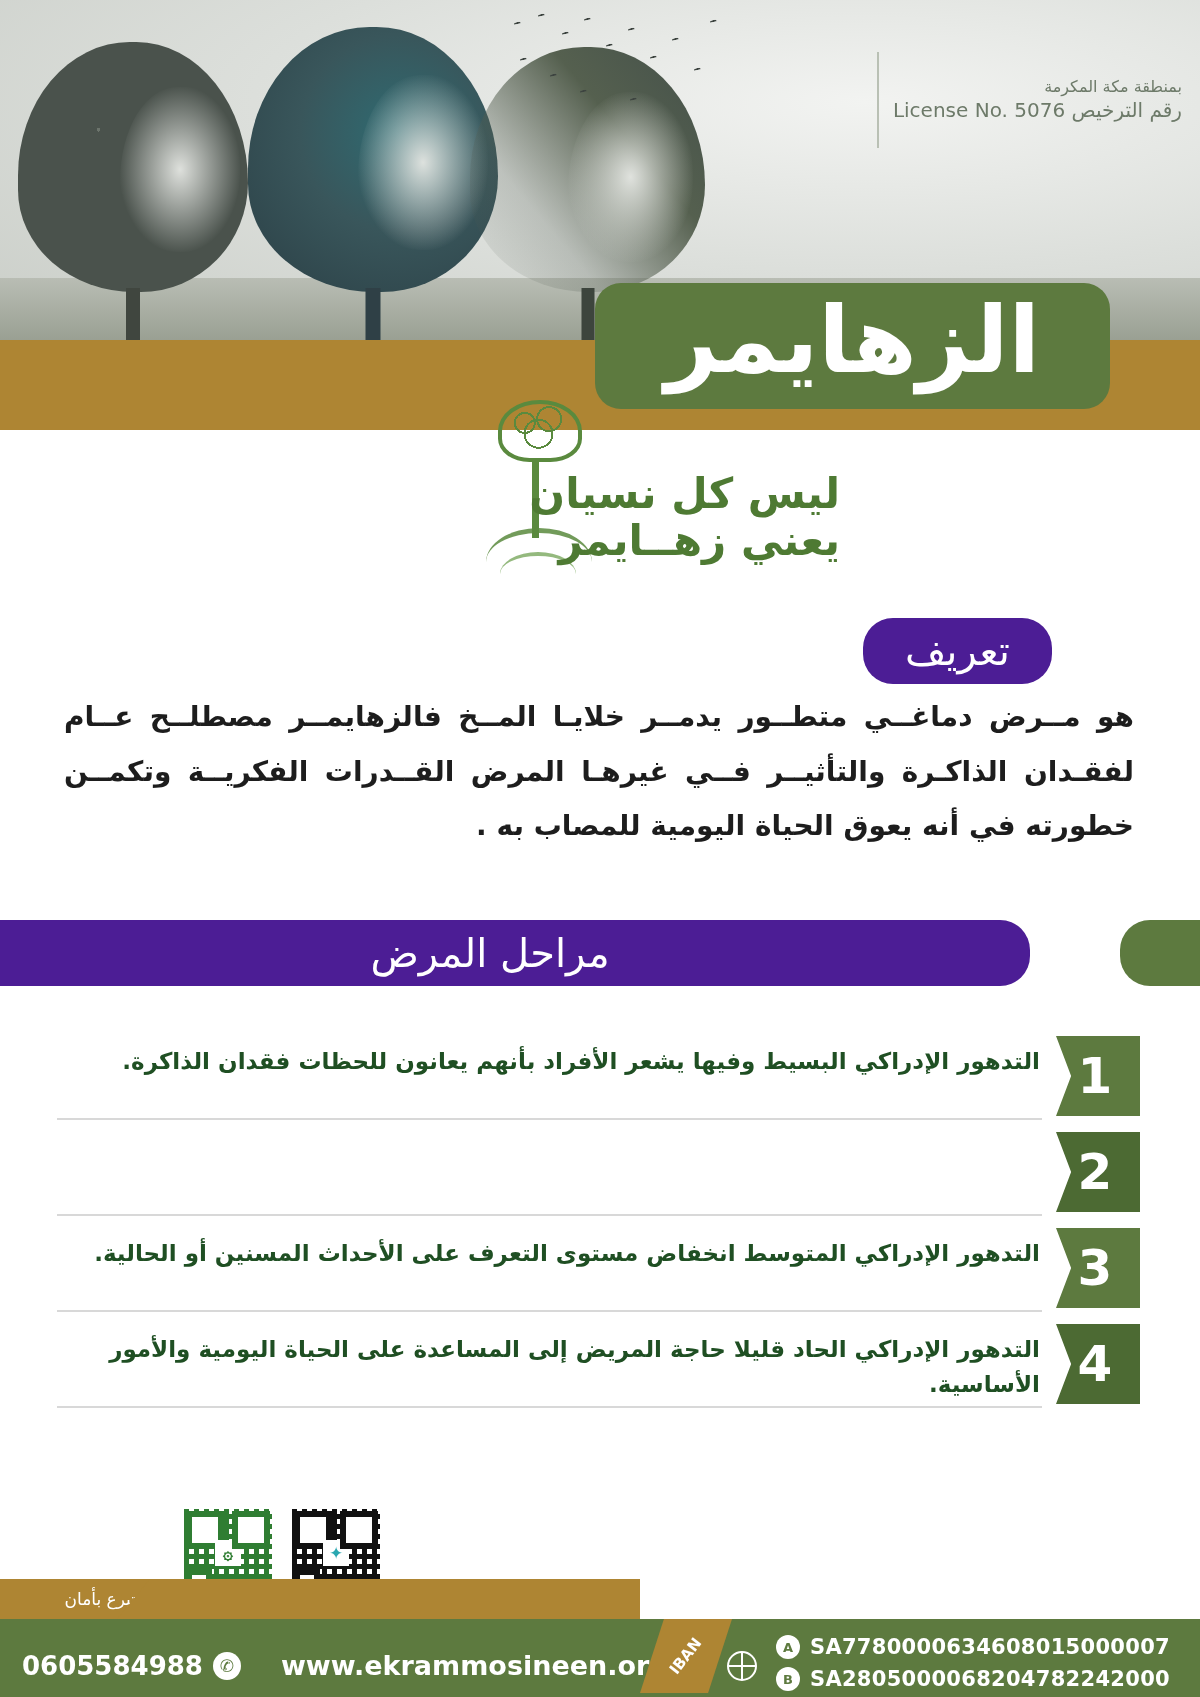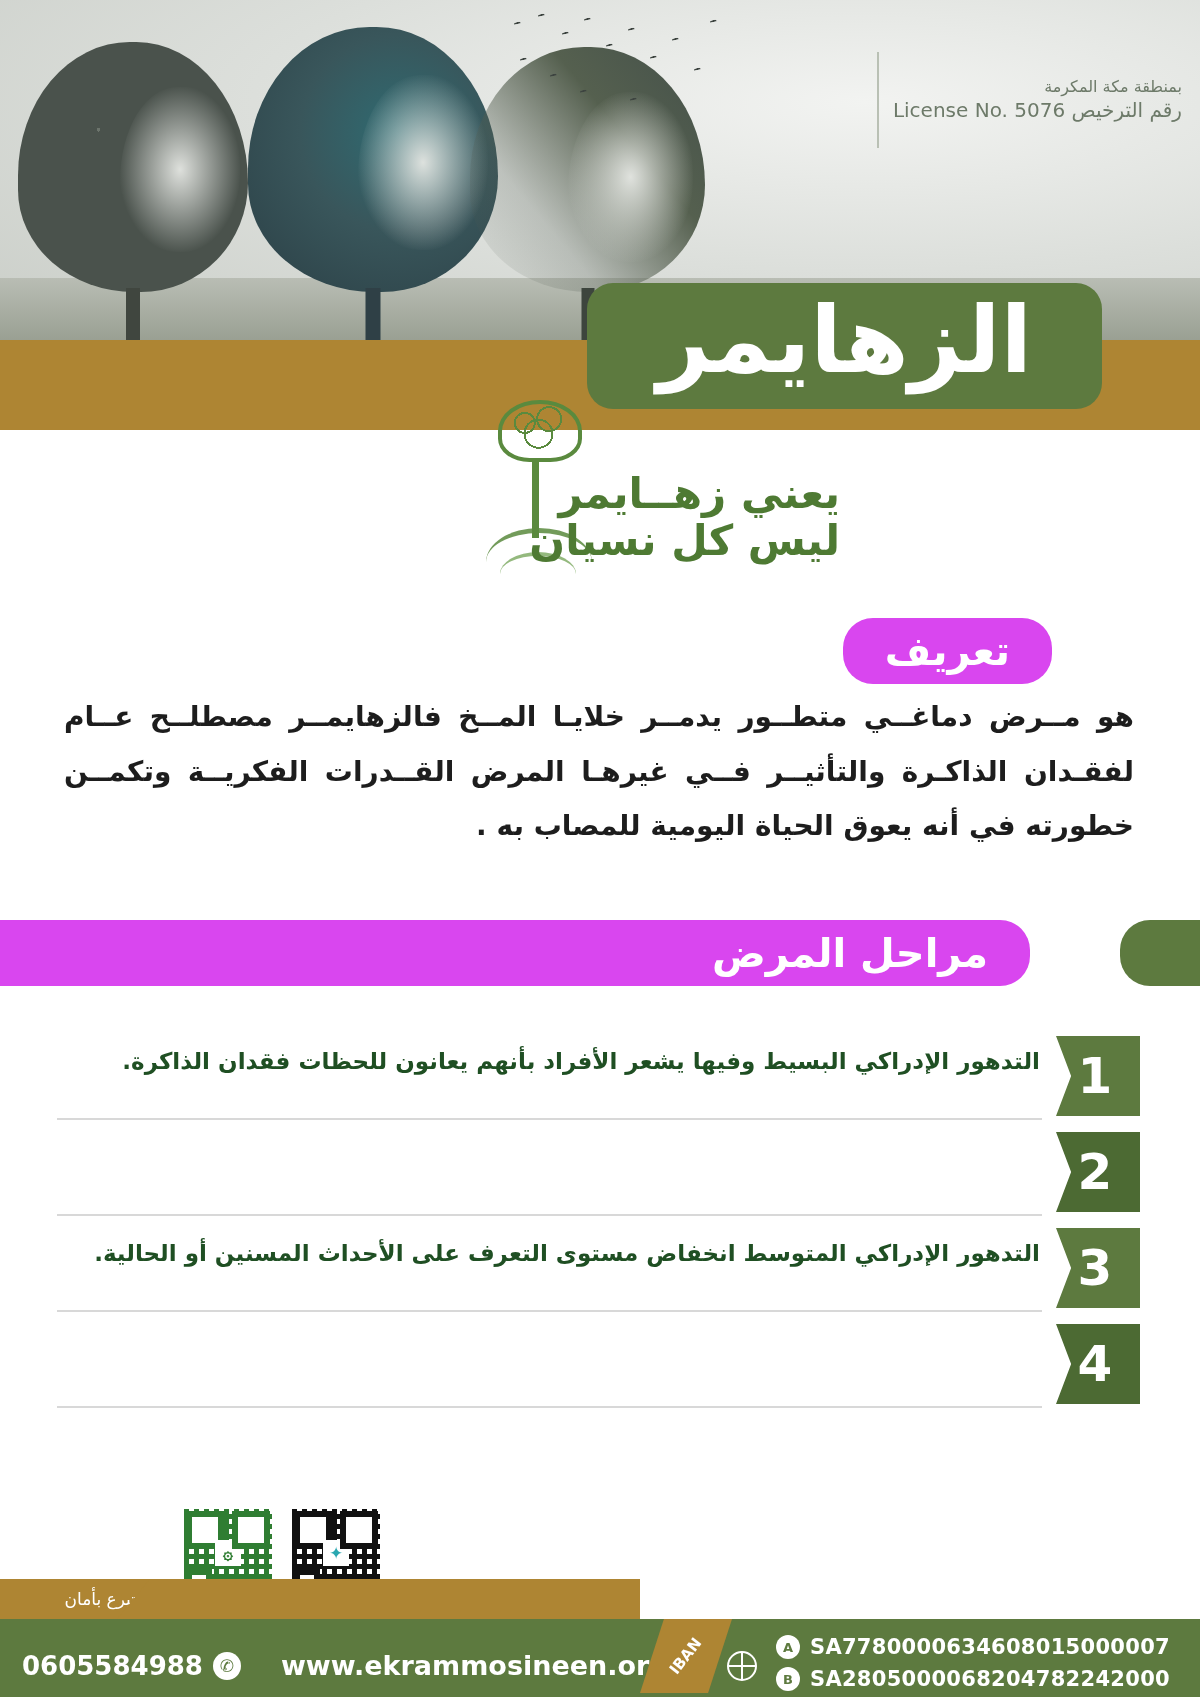--- a/index.html
+++ b/index.html
@@ -108,21 +108,21 @@
   .logo-divider {
     width: 2px; height: 96px; background: #b9c0b4;
   }
 
   
   .gold-band {
     position: absolute; left: 0; top: 340px; width: 1200px; height: 90px;
     background: #ae8533;
   }
   .title-tab {
-    position: absolute; right: 98px; top: 283px;
+    position: absolute; right: 90px; top: 283px;
     background: #5d7a3f; border-radius: 26px;
     padding: 12px 70px 22px 70px;
   }
   .title-tab .title {
     font-size: 92px; font-weight: bold; color: #ffffff; line-height: 1;
     letter-spacing: 1px;
   }
 
   
   .tagline {
@@ -156,25 +156,26 @@
   }
   .brain-tree .root2 {
     position: absolute; bottom: 6px; left: 20px; width: 76px; height: 22px;
     border-top: 4px solid #7aa85e; border-radius: 50% 50% 0 0 / 100% 100% 0 0;
     opacity: .8;
   }
 
   
   .sec-tab {
     position: absolute;
-    background: #d946ef;
-    color: #fff; font-weight: bold;
+    background: #4c1d95;
+    color: #fff; font-weight: normal;
     border-radius: 30px;
     padding: 10px 42px;
     font-size: 40px;
+    text-align: center;
   }
   .sec-tab.definition { right: 148px; top: 618px; }
   .sec-tab.stages { right: 170px; top: 920px; }
   .sec-tab-extra {
     position: absolute; right: -40px; top: 920px;
     width: 120px; height: 66px; background: #5d7a3f; border-radius: 30px;
   }
 
   
   .definition-text {
@@ -377,22 +378,22 @@
     <div class="title">الزهايمر</div>
   </div>
 
   <div class="brain-tree">
     <div class="brain"></div>
     <div class="trunk2"></div>
     <div class="root"></div>
     <div class="root2"></div>
   </div>
   <div class="tagline">
+    <div>ليس كل نسيان</div>
     <div>يعني زهــايمر</div>
-    <div>ليس كل نسيان</div>
   </div>
 
   <div class="sec-tab definition">تعريف</div>
   <div class="definition-text">هو مــرض دماغــي متطــور يدمــر خلايـا المــخ فالزهايمــر مصطلــح عــام لفقـدان الذاكـرة والتأثيــر فــي غيرهـا المرض القــدرات الفكريــة وتكمــن خطورته في أنه يعوق الحياة اليومية للمصاب به .</div>
 
   <div class="sec-tab-extra"></div>
   <div class="sec-tab stages">مراحل المرض</div>
 
   <div class="stages">
     <div class="stage-row">
@@ -404,20 +405,21 @@
       <div class="stage-num dark">2</div>
       <div class="stage-rule"></div>
     </div>
     <div class="stage-row">
       <div class="stage-num">3</div>
       <div class="stage-text">التدهور الإدراكي المتوسط انخفاض مستوى التعرف على الأحداث المسنين أو الحالية.</div>
       <div class="stage-rule"></div>
     </div>
     <div class="stage-row">
       <div class="stage-num dark">4</div>
+      <div class="stage-text">التدهور الإدراكي الحاد قليلا  حاجة المريض إلى المساعدة على الحياة اليومية والأمور الأساسية.</div>
       <div class="stage-rule"></div>
     </div>
   </div>
 
   <div class="qr-panel">
     <div class="qr">
       <div class="bl"></div>
         <div class="center-mark">✦</div>
     </div>
     <div class="qr green">

